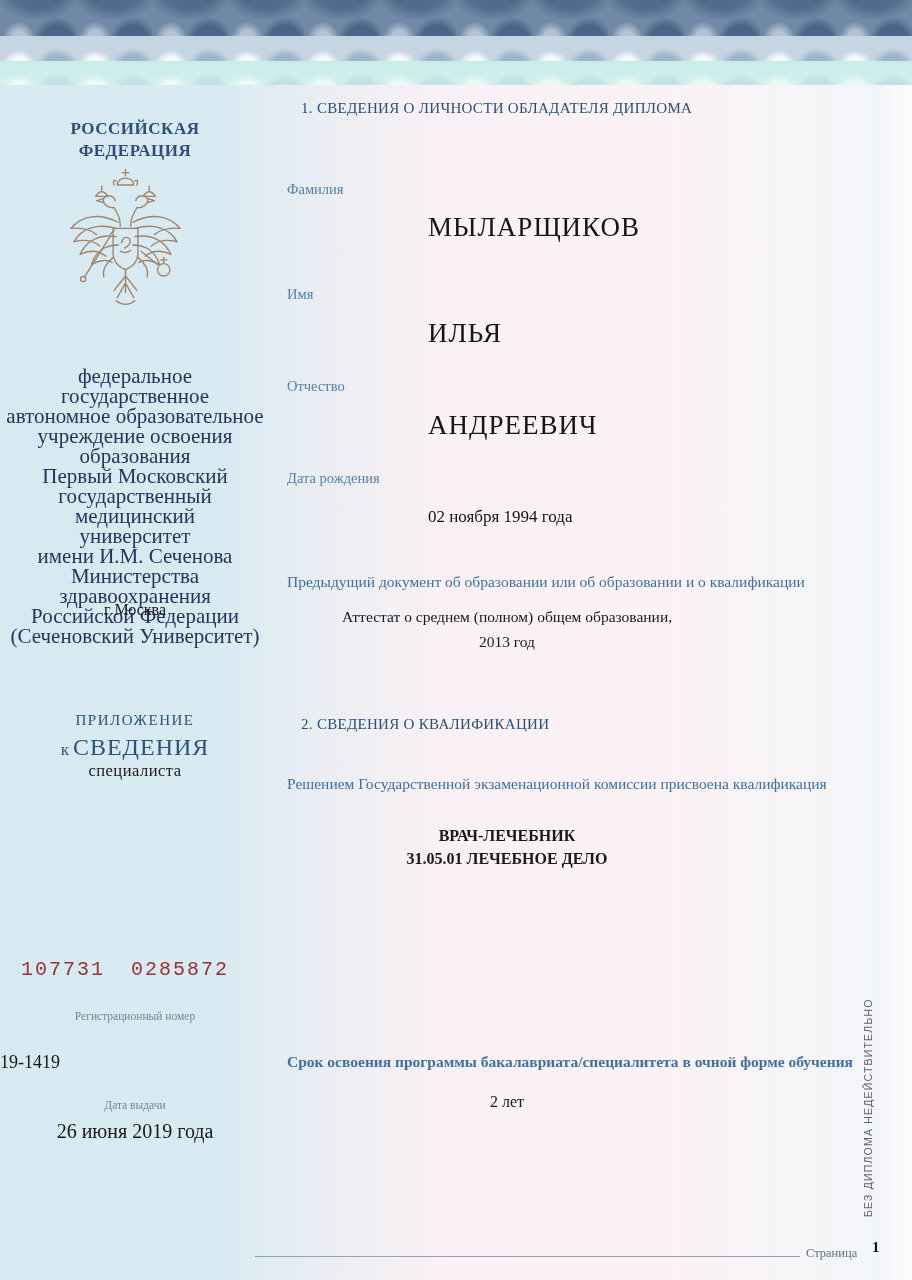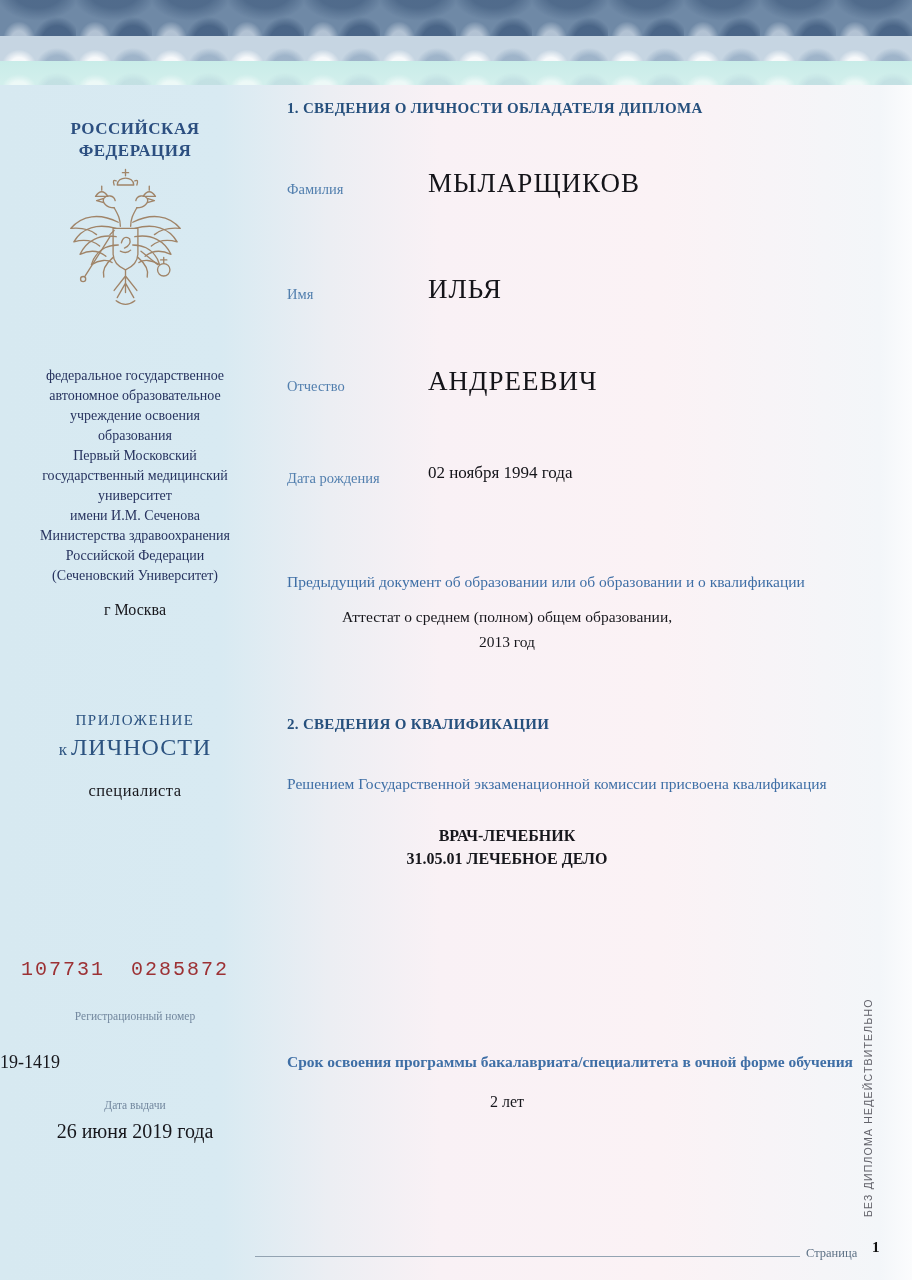--- a/index.html
+++ b/index.html
@@ -28,46 +28,46 @@
       linear-gradient(180deg, rgba(200,236,232,.9) 0%, rgba(231,246,242,0) 90%),
       radial-gradient(ellipse 26px 20px at 19px 26px, rgba(255,255,255,.6) 30%, transparent 65%),
       radial-gradient(ellipse 30px 24px at 57px 28px, rgba(140,170,195,.22) 40%, transparent 70%);
     background-size:auto,76px 24px,76px 24px;}
 
   
   .country{position:absolute;top:118px;left:0;width:270px;text-align:center;
     color:#2c4f80;font-weight:bold;font-size:17px;line-height:22px;letter-spacing:.5px;}
   .emblem{position:absolute;top:168px;left:48px;}
   .institution{position:absolute;top:366px;left:4px;width:262px;text-align:center;
-    color:#27335f;font-size:14px;line-height:20px;}
+    color:#27335f;font-size:21px;line-height:20px;}
   .city{position:absolute;top:601px;left:0;width:270px;text-align:center;
     color:#17171c;font-size:16px;}
   .doc-type{position:absolute;top:712px;left:0;width:270px;text-align:center;color:#2c5380;}
   .dt1{font-size:15px;letter-spacing:1.5px;}
   .dt2{margin-top:5px;font-size:17px;}
   .dt2 .big{font-size:24px;letter-spacing:1px;padding-left:4px;}
-  .dt3{margin-top:20px;color:#17171c;font-size:16.5px;letter-spacing:.5px;}
+  .dt3{color:#17171c;font-size:16.5px;letter-spacing:.5px;}
   .serial{position:absolute;top:958px;left:0;width:250px;text-align:center;
     font-family:"Liberation Mono","DejaVu Sans Mono",monospace;
     font-size:20px;letter-spacing:2px;word-spacing:12px;color:#9c3134;}
   .small-label{position:absolute;left:55px;width:160px;text-align:center;
     color:#72879e;font-size:11.5px;line-height:16px;}
   .reg-label{top:1008px;}
   .reg-value{position:absolute;top:1052px;left:0;width:270px;text-align:left;
     color:#17171c;font-size:18px;}
   .issue-label{top:1097px;}
   .issue-value{position:absolute;top:1120px;left:0;width:270px;text-align:center;
     color:#17171c;font-size:20px;}
 
   
-  .sec-title{position:absolute;left:287px;color:#26507d;font-weight:bold;
+  .sec-title{position:absolute;left:301px;color:#26507d;font-weight:normal;
     font-size:15px;letter-spacing:.3px;}
   .sec1{top:100px;} .sec2{top:672px;margin-top:44px;}
   .f-label{position:absolute;left:287px;color:#527fae;font-size:14.5px;}
-  .f-value{position:absolute;left:428px;color:#141419;font-size:27px;letter-spacing:1px;}
+  .f-value{position:absolute;left:428px;color:#141419;font-size:27px;letter-spacing:1px;margin-top:44px;}
   .r1{top:181px;} .v1{top:168px;}
   .r2{top:286px;} .v2{top:274px;}
   .r3{top:378px;} .v3{top:366px;}
   .r4{top:470px;} .v4{top:463px;font-size:17px;letter-spacing:0;}
   .blue-note{position:absolute;left:287px;width:600px;color:#3f6fa6;
     font-size:15.5px;line-height:23px;}
   .prev-label{top:570px;}
   .qual-label{top:772px;width:585px;}
   .study-label{top:1050px;width:585px;font-weight:bold;}
   .center-block{position:absolute;left:287px;width:440px;text-align:center;
@@ -148,21 +148,21 @@
     <div>имени И.М. Сеченова</div>
     <div>Министерства здравоохранения</div>
     <div>Российской Федерации</div>
     <div>(Сеченовский Университет)</div>
   </div>
 
   <div class="city">г Москва</div>
 
   <div class="doc-type">
     <div class="dt1">ПРИЛОЖЕНИЕ</div>
-    <div class="dt2"><span>к</span><span class="big">ЛИЧНОСТИ</span></div>
+    <div class="dt2"><span>к</span><span class="big">СВЕДЕНИЯ</span></div>
     <div class="dt3">специалиста</div>
   </div>
 
   <div class="serial">107731 0285872</div>
   <div class="small-label reg-label">Регистрационный номер</div>
   <div class="reg-value">19-1419</div>
   <div class="small-label issue-label">Дата выдачи</div>
   <div class="issue-value">26 июня 2019 года</div>
 
   <div class="sec-title sec1">1. СВЕДЕНИЯ О ЛИЧНОСТИ ОБЛАДАТЕЛЯ ДИПЛОМА</div>

